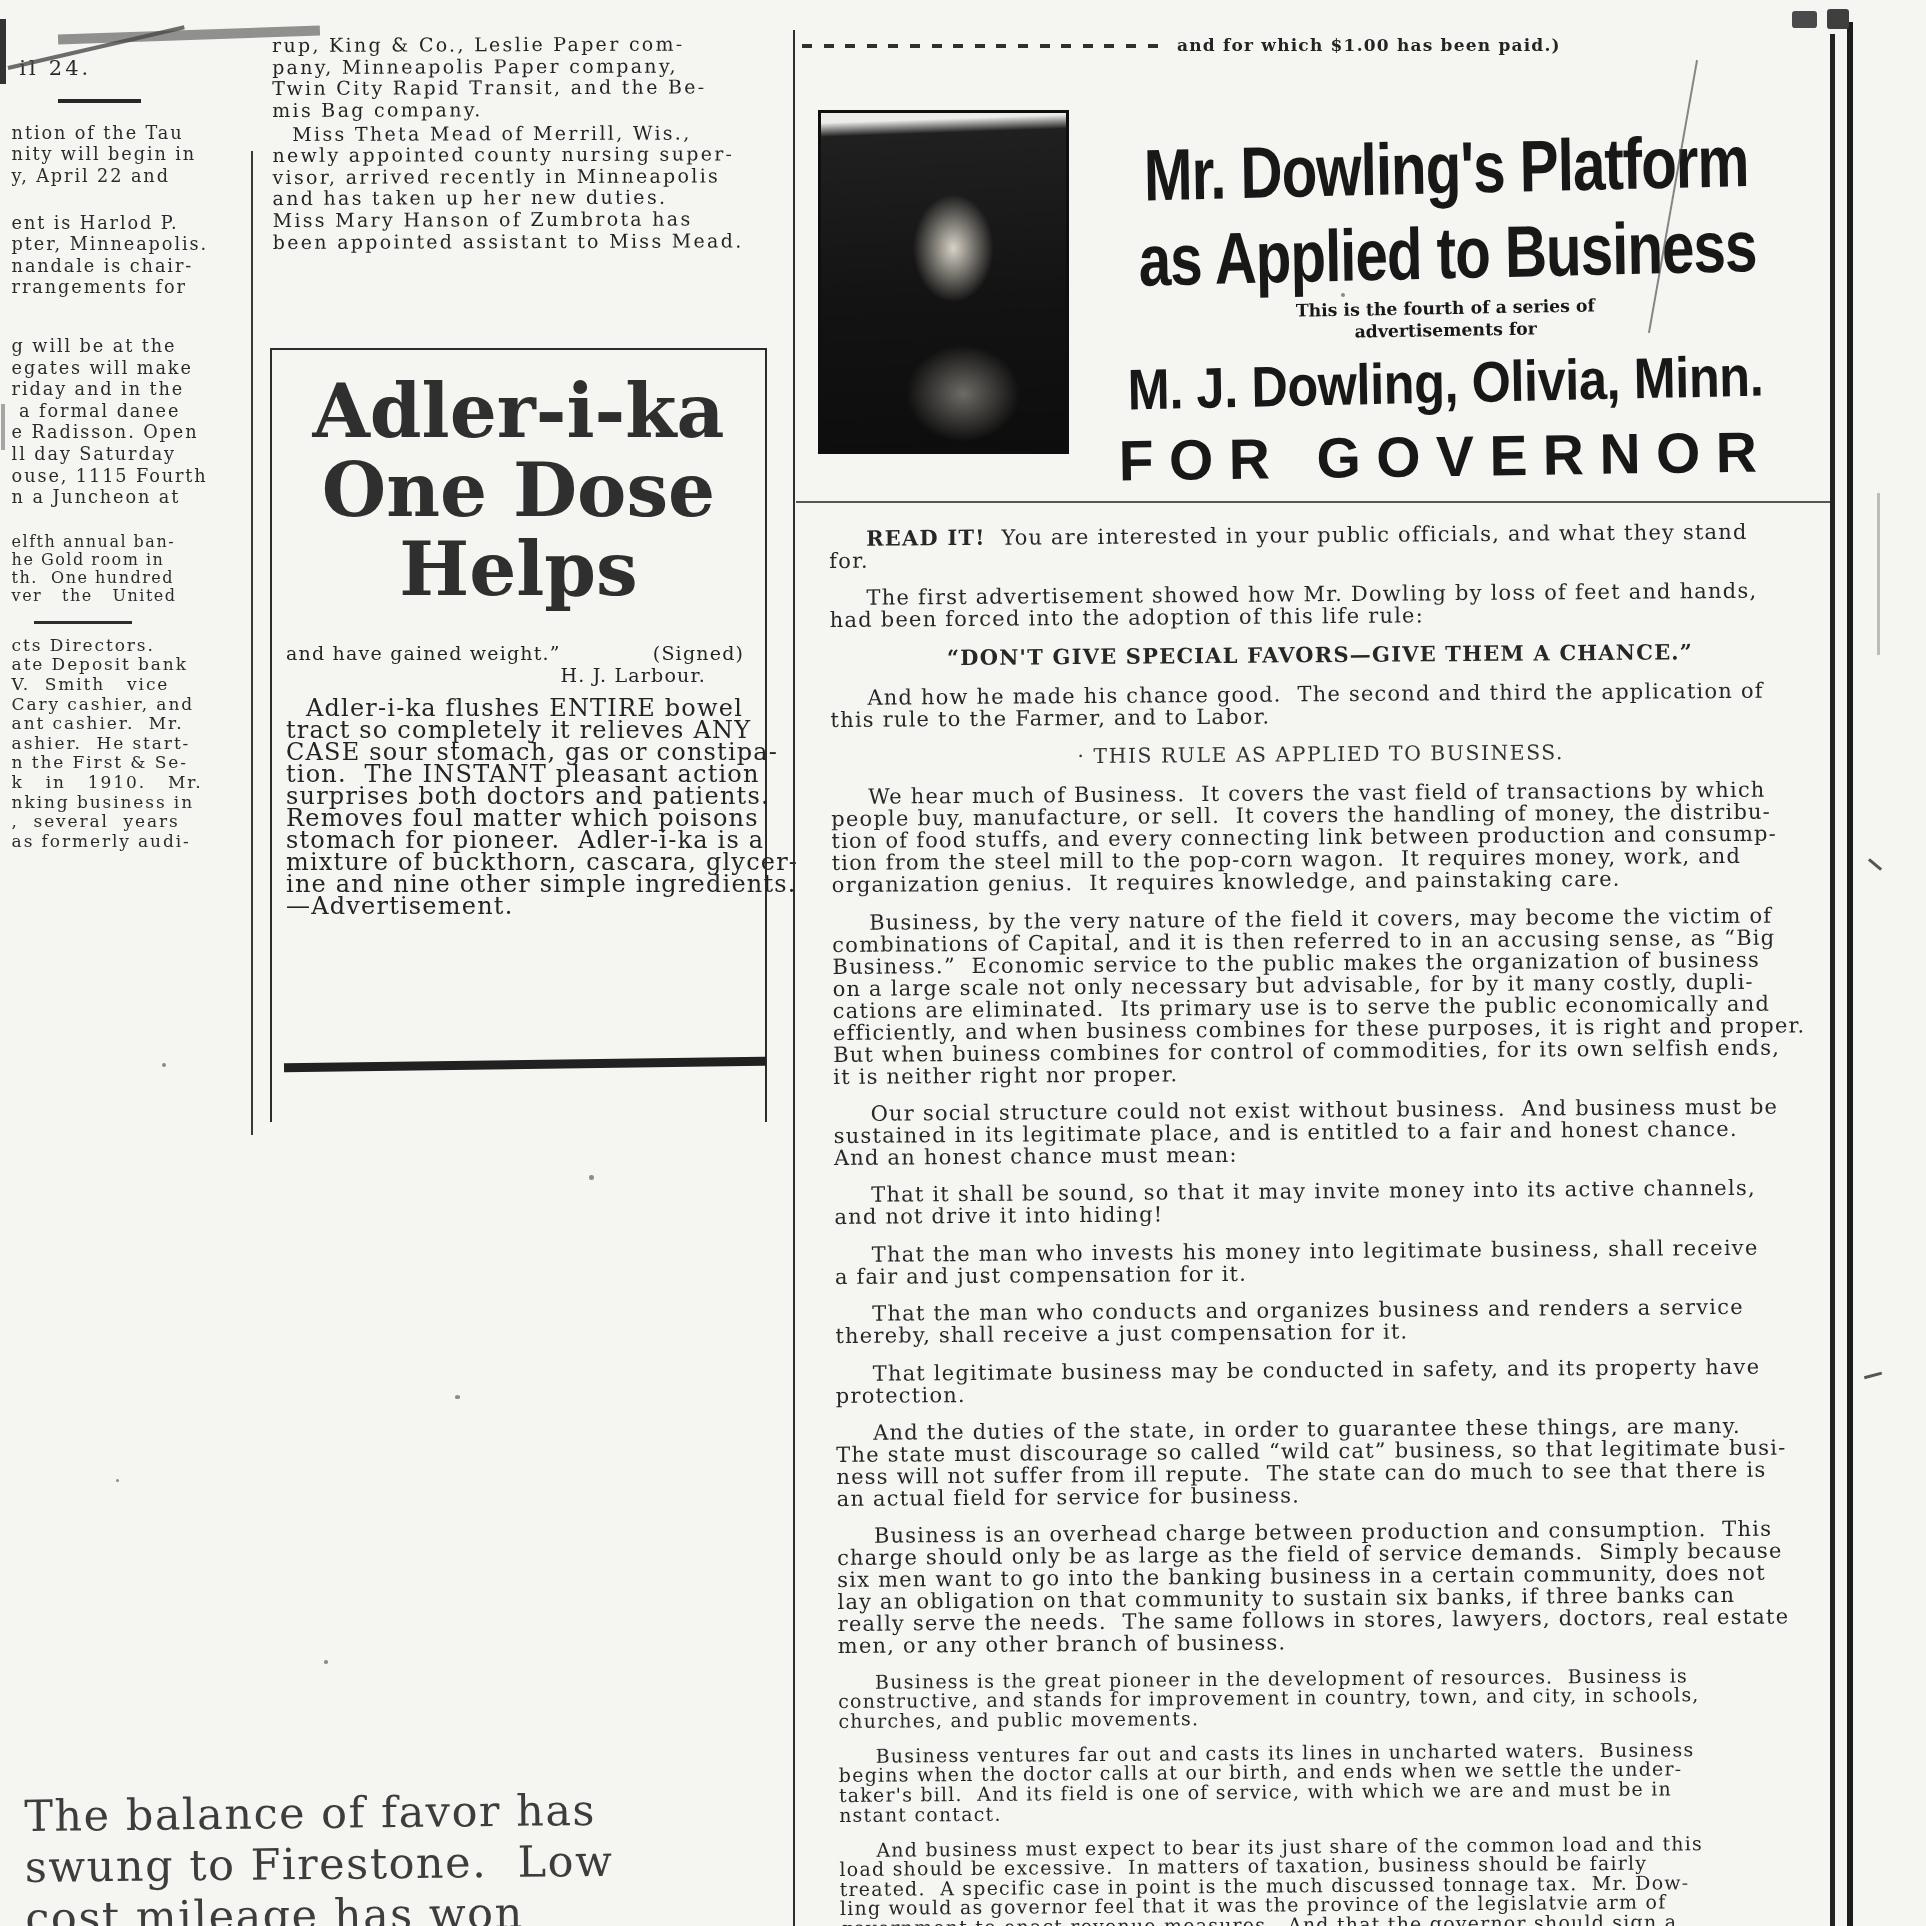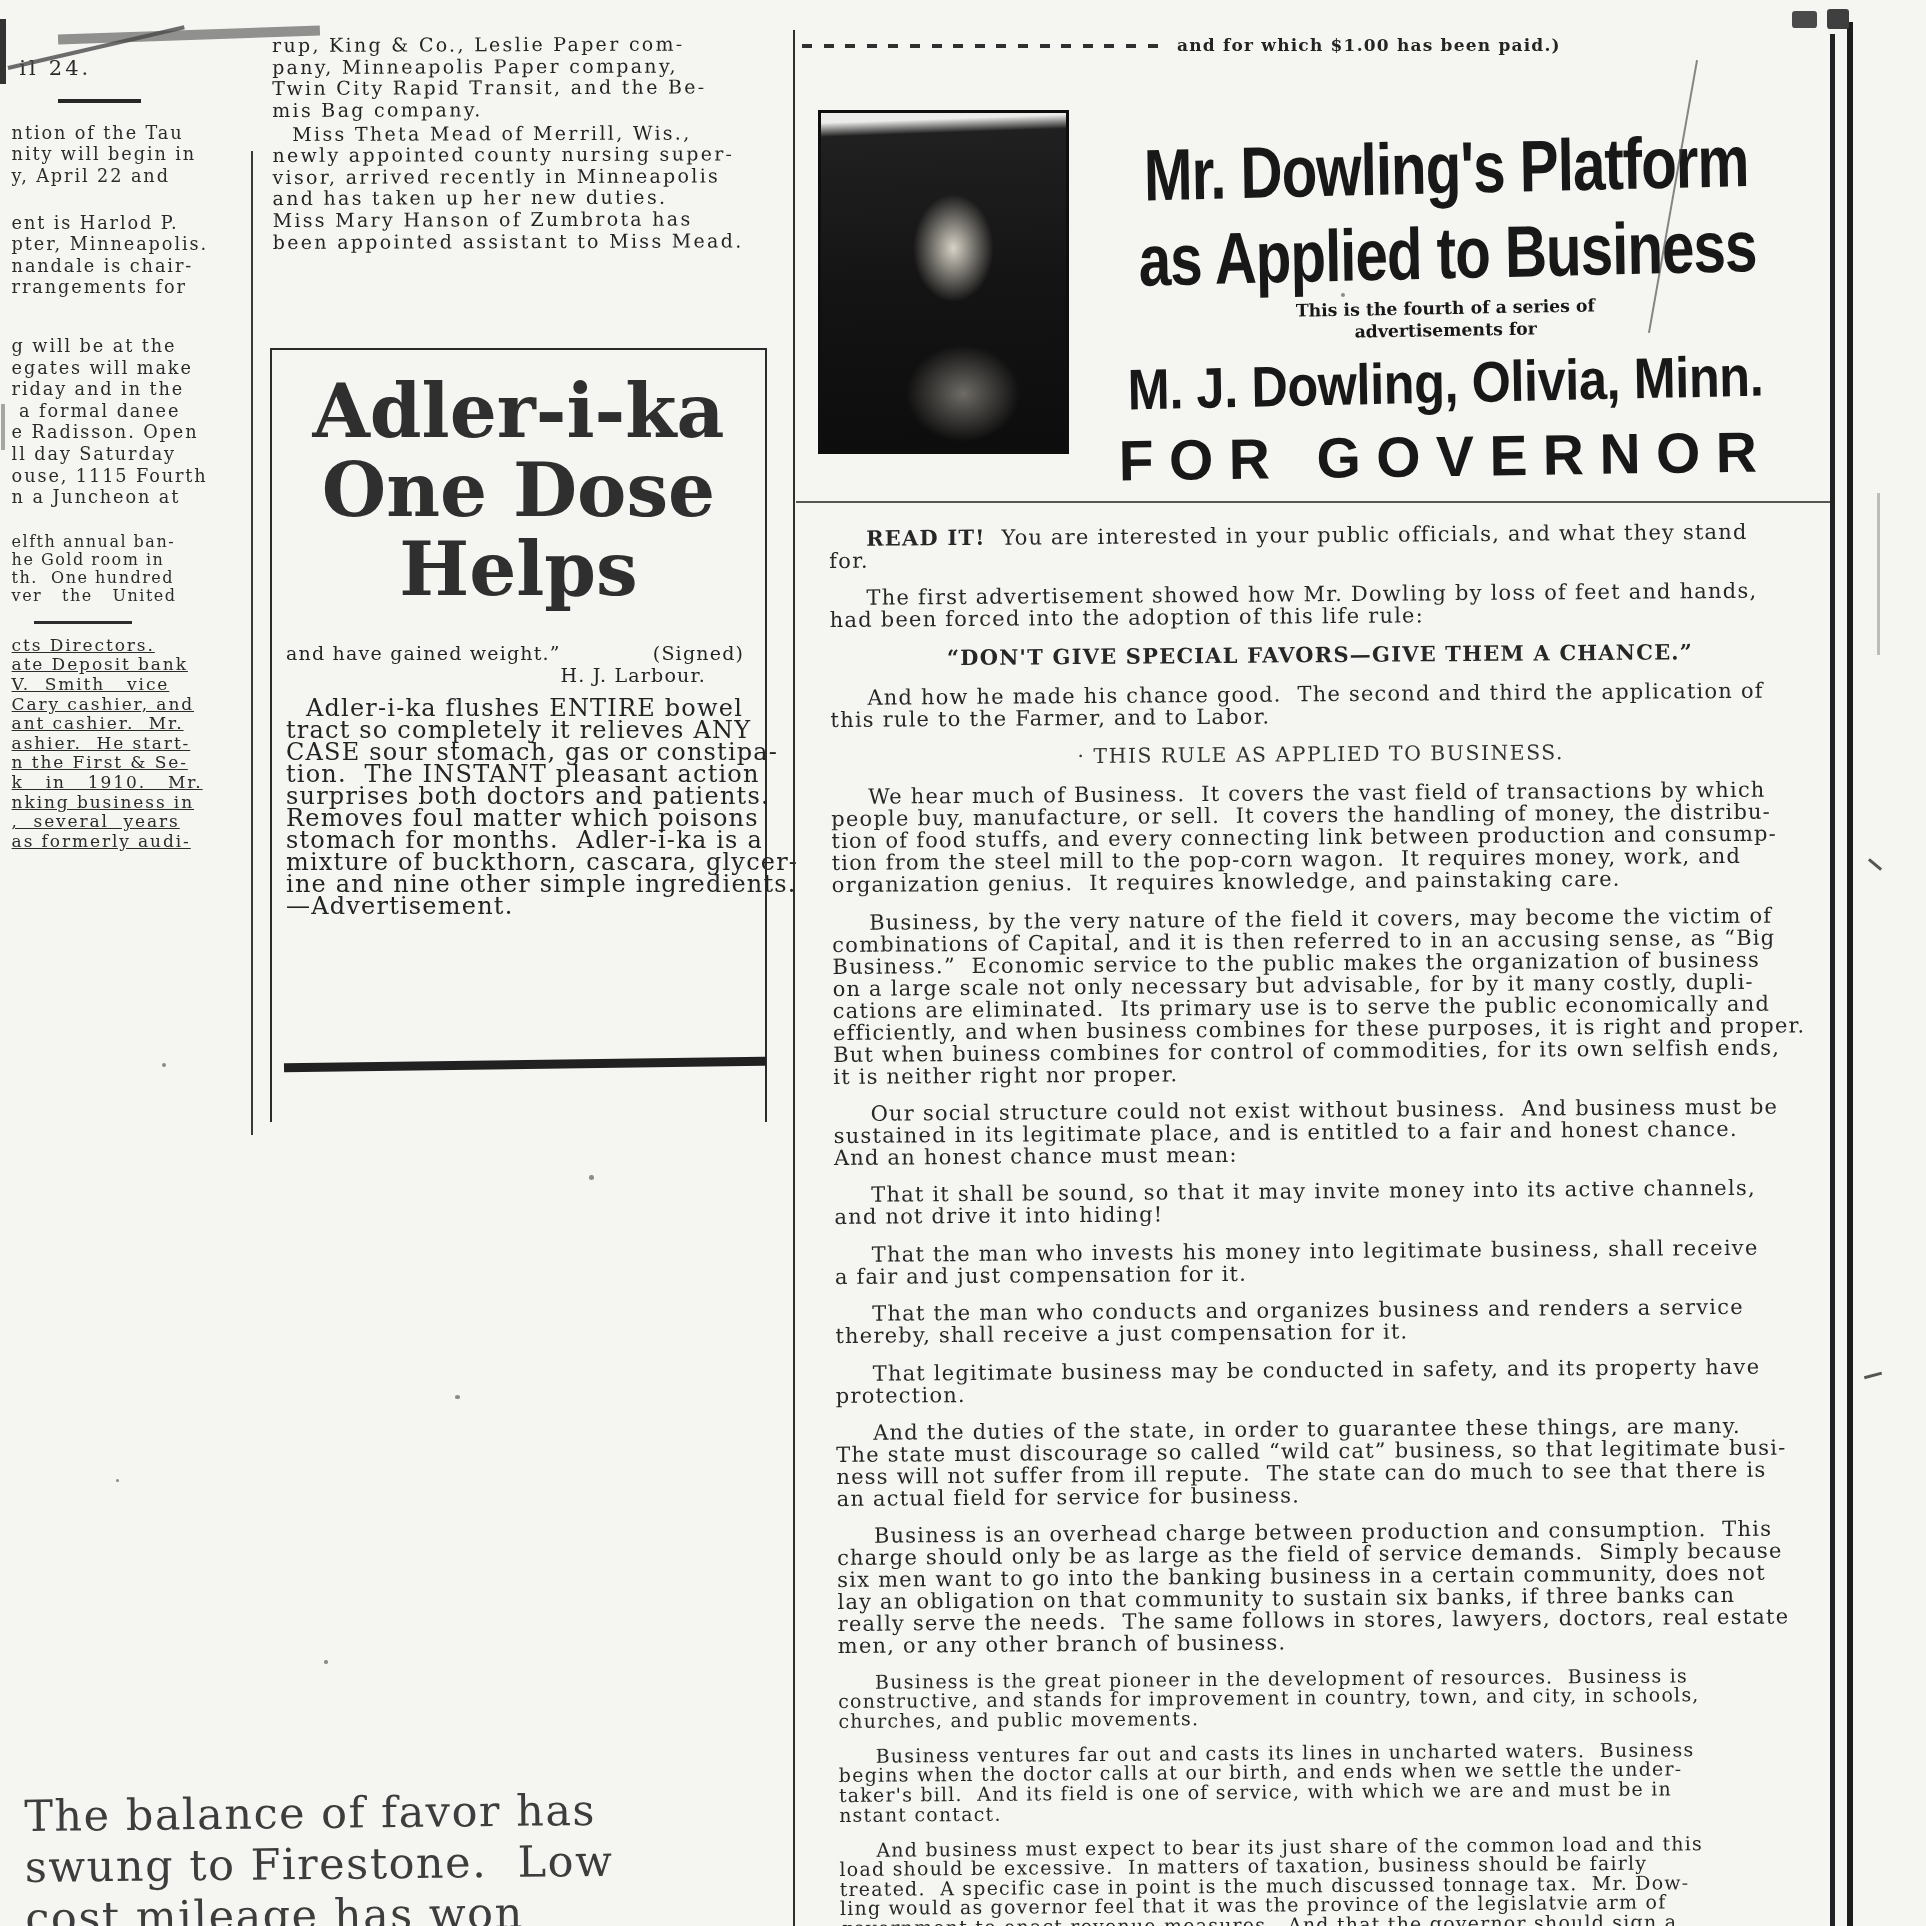--- a/index.html
+++ b/index.html
@@ -12,21 +12,21 @@
   .strike{position:absolute;left:-3.9px;top:10px;width:181px;height:4.2px;background:#4a4a4a;opacity:.8;transform:rotate(-13deg);transform-origin:left center;}
   .smudge-top{position:absolute;left:46px;top:-26px;width:262px;height:10px;background:#3c3c3c;opacity:.55;transform:rotate(-2deg);}
   .dash1{width:83px;height:4.2px;background:#272727;margin:17.7px 0 20px 46px;}
   .lgroup .tline{line-height:21.6px;}
   .lg2{margin-bottom:25px;}
   .lg3{margin-bottom:37px;}
   .lg4{margin-bottom:24px;}
   .lg5{font-size:16px;letter-spacing:1.5px;margin-bottom:3.9px;}
   .lg5 .tline{line-height:18px;}
   .divider2{width:98px;height:3.5px;background:#2d2d2d;margin:16px 0 11.6px 22.3px;}
-  .lg6{font-size:17px;text-decoration:underline;}
+  .lg6{font-size:17px;}
   .lg6 .tline{line-height:19.6px;}
   
   .col2{left:272px;top:35px;width:501px;font-size:19px;letter-spacing:2.3px;transform:rotate(-0.2deg);transform-origin:top left;}
   .col2 .tline{line-height:21.6px;}
   .col2 .para2{margin-top:2.3px;}
   .indent-first .tline:first-child{text-indent:20px;}
   .col-rule{left:251px;top:151px;width:2.3px;height:984px;background:#3a3a3a;}
   
   .adler-box{left:270px;top:348px;width:497px;height:774px;border:2.3px solid #2c2c2c;border-bottom:none;box-sizing:border-box;padding-top:22.3px;}
   .adler-head{text-align:center;font-weight:bold;font-size:74px;color:#2f2f2f;letter-spacing:0;}
@@ -158,21 +158,21 @@
     </div>
     <div class="sig-row">H. J. Larbour.</div>
   </div>
   <div class="adler-body indent-first">
       <div class="tline">Adler-i-ka flushes ENTIRE bowel</div>
       <div class="tline">tract so completely it relieves ANY</div>
       <div class="tline">CASE sour stomach, gas or constipa-</div>
       <div class="tline">tion.  The INSTANT pleasant action</div>
       <div class="tline">surprises both doctors and patients.</div>
       <div class="tline">Removes foul matter which poisons</div>
-      <div class="tline">stomach for months.  Adler-i-ka is a</div>
+      <div class="tline">stomach for pioneer.  Adler-i-ka is a</div>
       <div class="tline">mixture of buckthorn, cascara, glycer-</div>
       <div class="tline">ine and nine other simple ingredients.</div>
       <div class="tline">—Advertisement.</div>
     </div>
 </div>
 <div class="abs adler-bar"></div>
 
 <div class="abs firestone">
   <div class="fs-para">
       <div class="tline">The balance of favor has</div>

